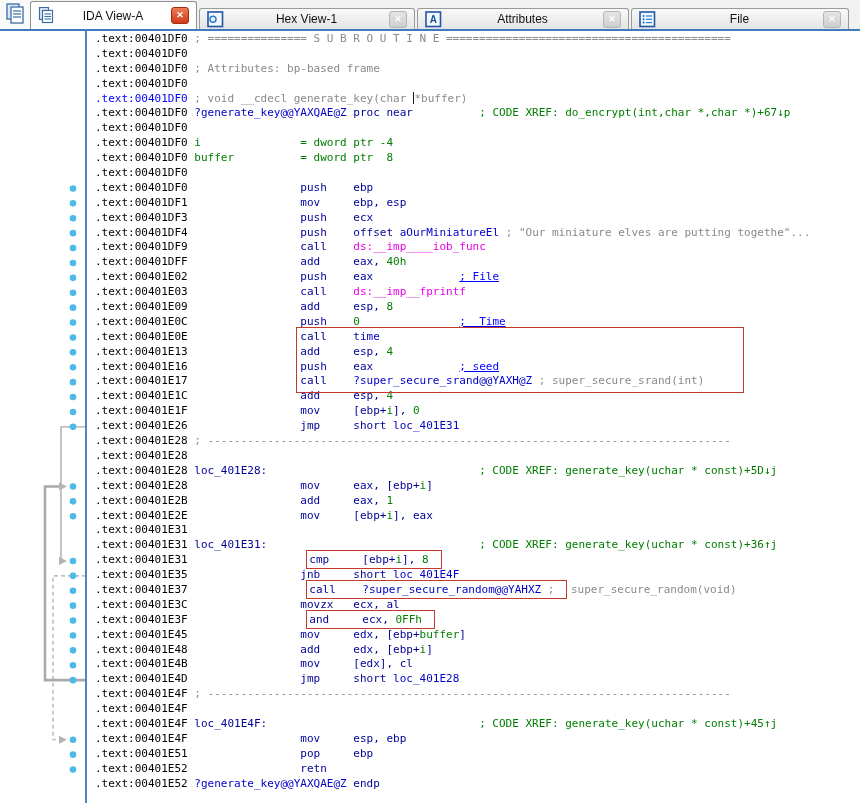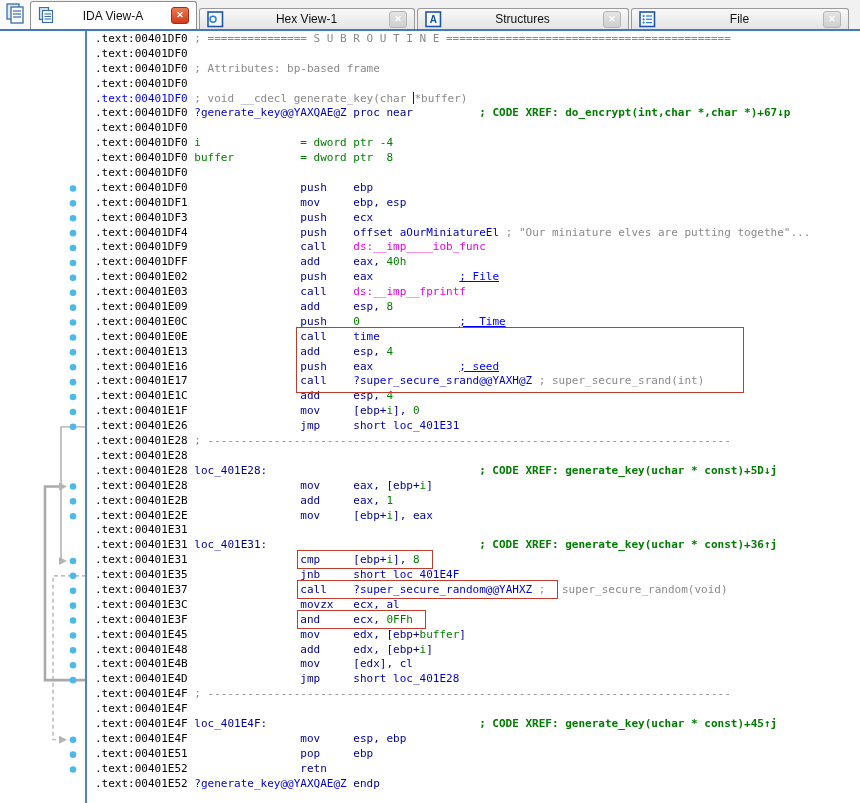--- a/index.html
+++ b/index.html
@@ -48,23 +48,23 @@
   .t-a{color:#000000;}
   .t-w{color:#000000;}
   .t-ah{color:#0000ff;}
   .t-c{color:#8a8a8a;}
   .t-m{color:#000096;}
   .t-n{color:#0000c8;}
   .t-g{color:#007d00;}
   .t-v{color:#007d00;}
   .t-i{color:#ea00ea;text-align:center;}
   .t-b{color:#0000ff;text-decoration:underline;}
-  .t-x{color:#007d00;font-weight:bold;}
+  .t-x{color:#007d00;}
   .caret{display:inline-block;width:1.5px;height:12px;background:#1a1a1a;vertical-align:-2px;}
-  .inline-redbox{outline:1.5px solid #c13a2c;outline-offset:2px;padding-right:10px;}
+  .inline-redbox{outline:1.5px solid #c13a2c;outline-offset:2px;padding-right:10px;margin-left:9px;}
   .red-block{position:absolute;border:1.5px solid #c13a2c;pointer-events:none;}
 </style>
 </head>
 <body>
 
 <div class="tabbar">
   <div class="left-strip">
     <svg width="21" height="22">
       <rect x="2" y="1" width="12" height="15" fill="#dfeaf6" stroke="#3b6ea5" stroke-width="1.3"></rect>
       <rect x="6" y="4" width="12" height="16" fill="#ffffff" stroke="#3b6ea5" stroke-width="1.3"></rect>
@@ -99,21 +99,21 @@
     <span class="tab-close gray">✕</span>
   </div>
 
   <div class="tab inactive" style="width:212px">
     <span class="tab-icon">
       <svg width="17" height="17">
         <rect x="1" y="1" width="14.5" height="14.5" fill="#f3f8fd" stroke="#2255a4" stroke-width="1.6"></rect>
         <text x="8.3" y="12" text-anchor="middle" font-family="Liberation Sans, sans-serif" font-size="10" font-weight="bold" fill="#1a4f9c">A</text>
       </svg>
     </span>
-    <span class="tab-label">Structures</span>
+    <span class="tab-label">Attributes</span>
     <span class="tab-close gray">✕</span>
   </div>
 
   <div class="tab inactive" style="width:218px">
     <span class="tab-icon">
       <svg width="17" height="17">
         <rect x="1" y="1" width="14.5" height="14.5" fill="#f3f8fd" stroke="#2255a4" stroke-width="1.6"></rect>
         <circle cx="4.6" cy="5" r="1.1" fill="#2e7bd6"></circle>
         <circle cx="4.6" cy="8.3" r="1.1" fill="#2e7bd6"></circle>
         <circle cx="4.6" cy="11.6" r="1.1" fill="#2e7bd6"></circle>

